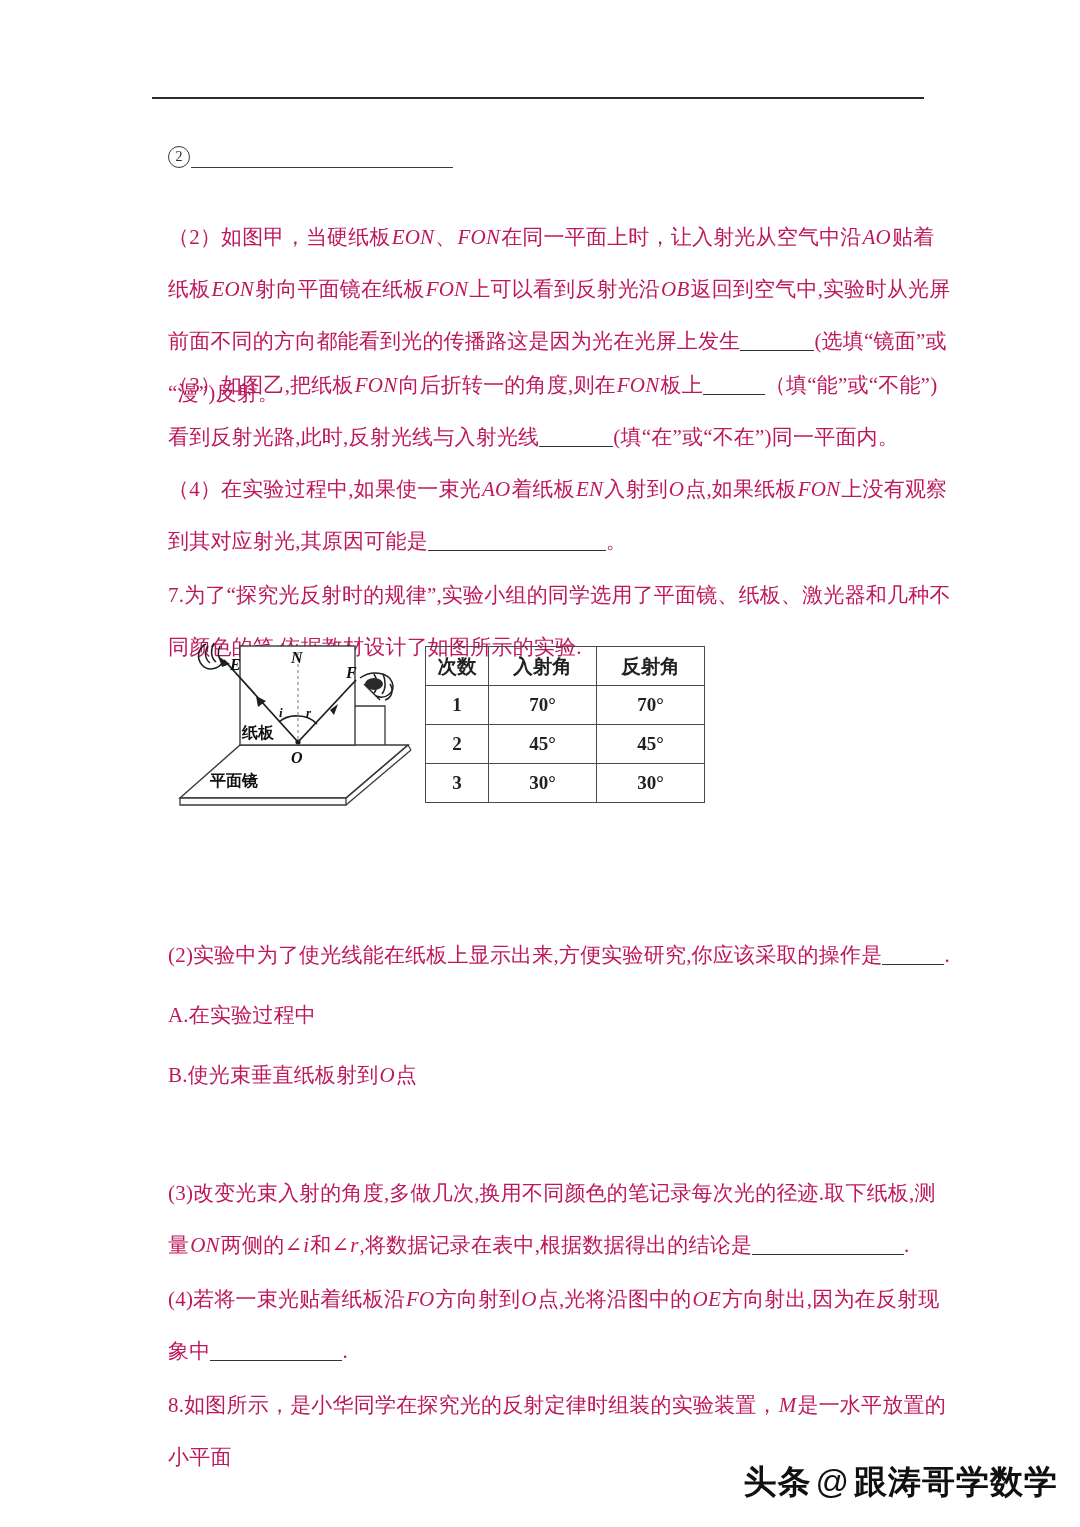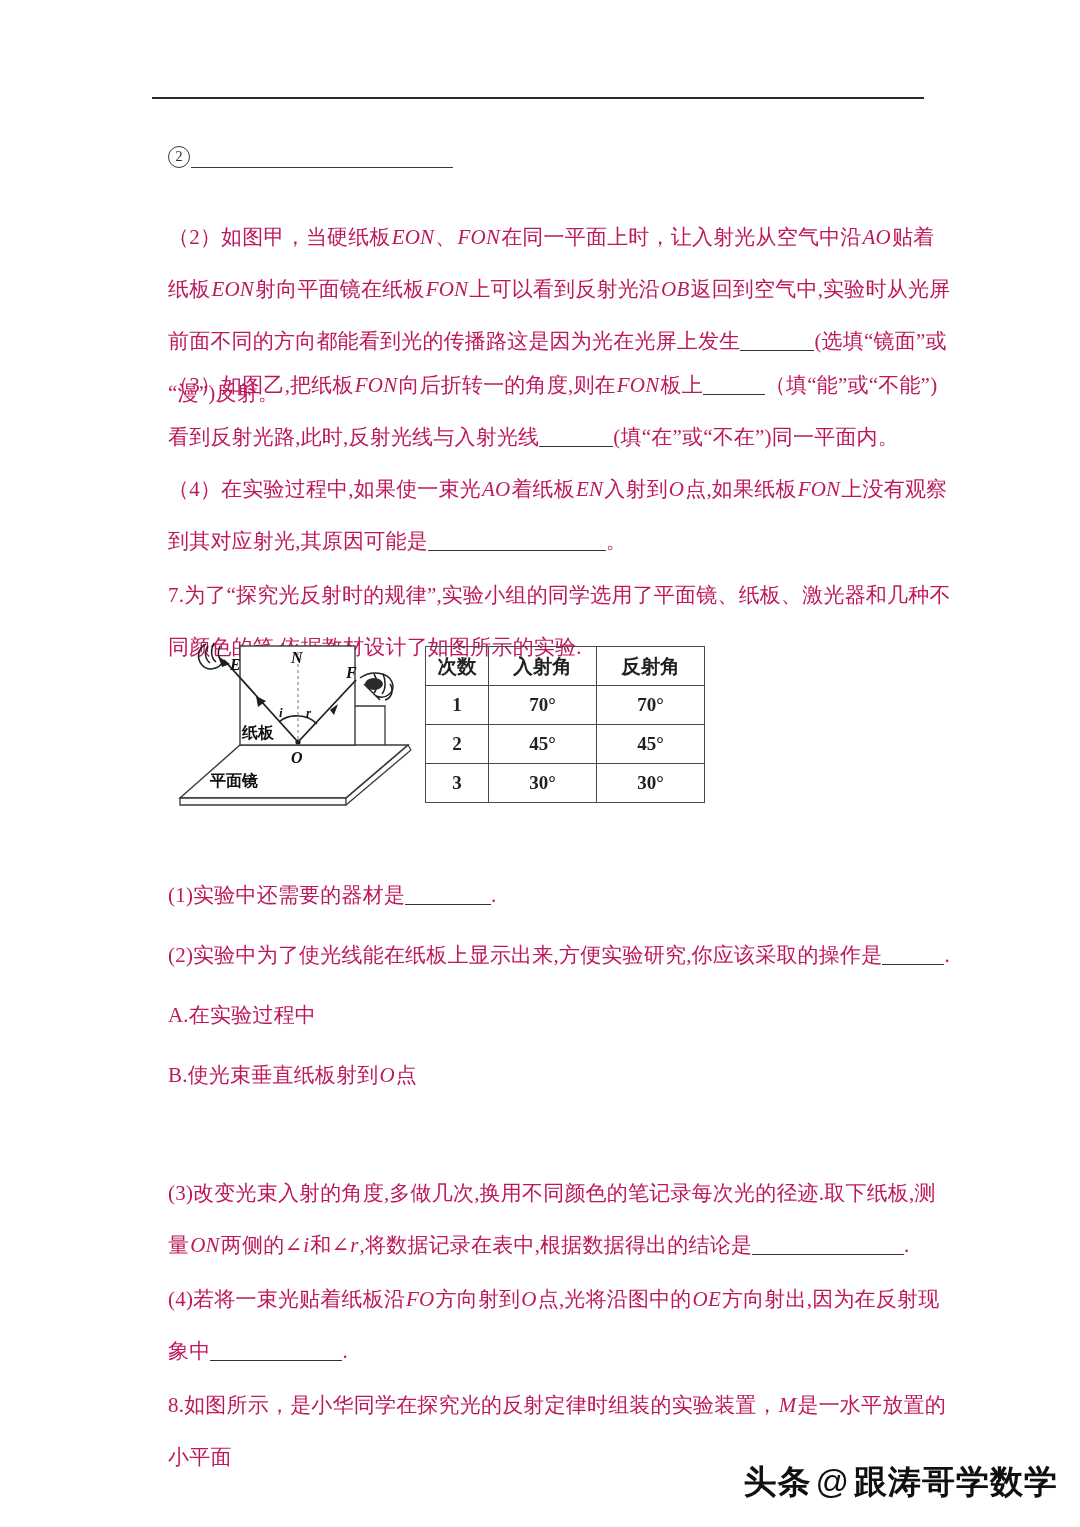--- a/index.html
+++ b/index.html
@@ -246,23 +246,20 @@
         </tr>
         <tr>
           <td>3</td>
           <td>30°</td>
           <td>30°</td>
         </tr>
       </tbody>
     </table>
   </div>
 
-  <div class="blk" style="top:848px;">
-    <p class="para"><span>(1)</span><span>实验中还需要的器材是</span><span class="blank w8"></span><span>.</span></p>
-  </div>
 
   <div class="blk" style="top:908px;font-family:Liberation Serif, serif;">
     <p class="para"><span>(2)</span><span>实验中为了使光线能在纸板上显示出来,方便实验研究,你应该采取的操作是</span><span class="blank w6"></span><span>.</span></p>
   </div>
 
   <div class="blk" style="top:968px;">
     <p class="para"><span>A.</span><span>在实验过程中</span></p>
   </div>
   <div class="blk" style="top:1028px;">
     <p class="para"><span>B.</span><span>使光束垂直纸板射到</span><span class="it">O</span><span>点</span></p>

